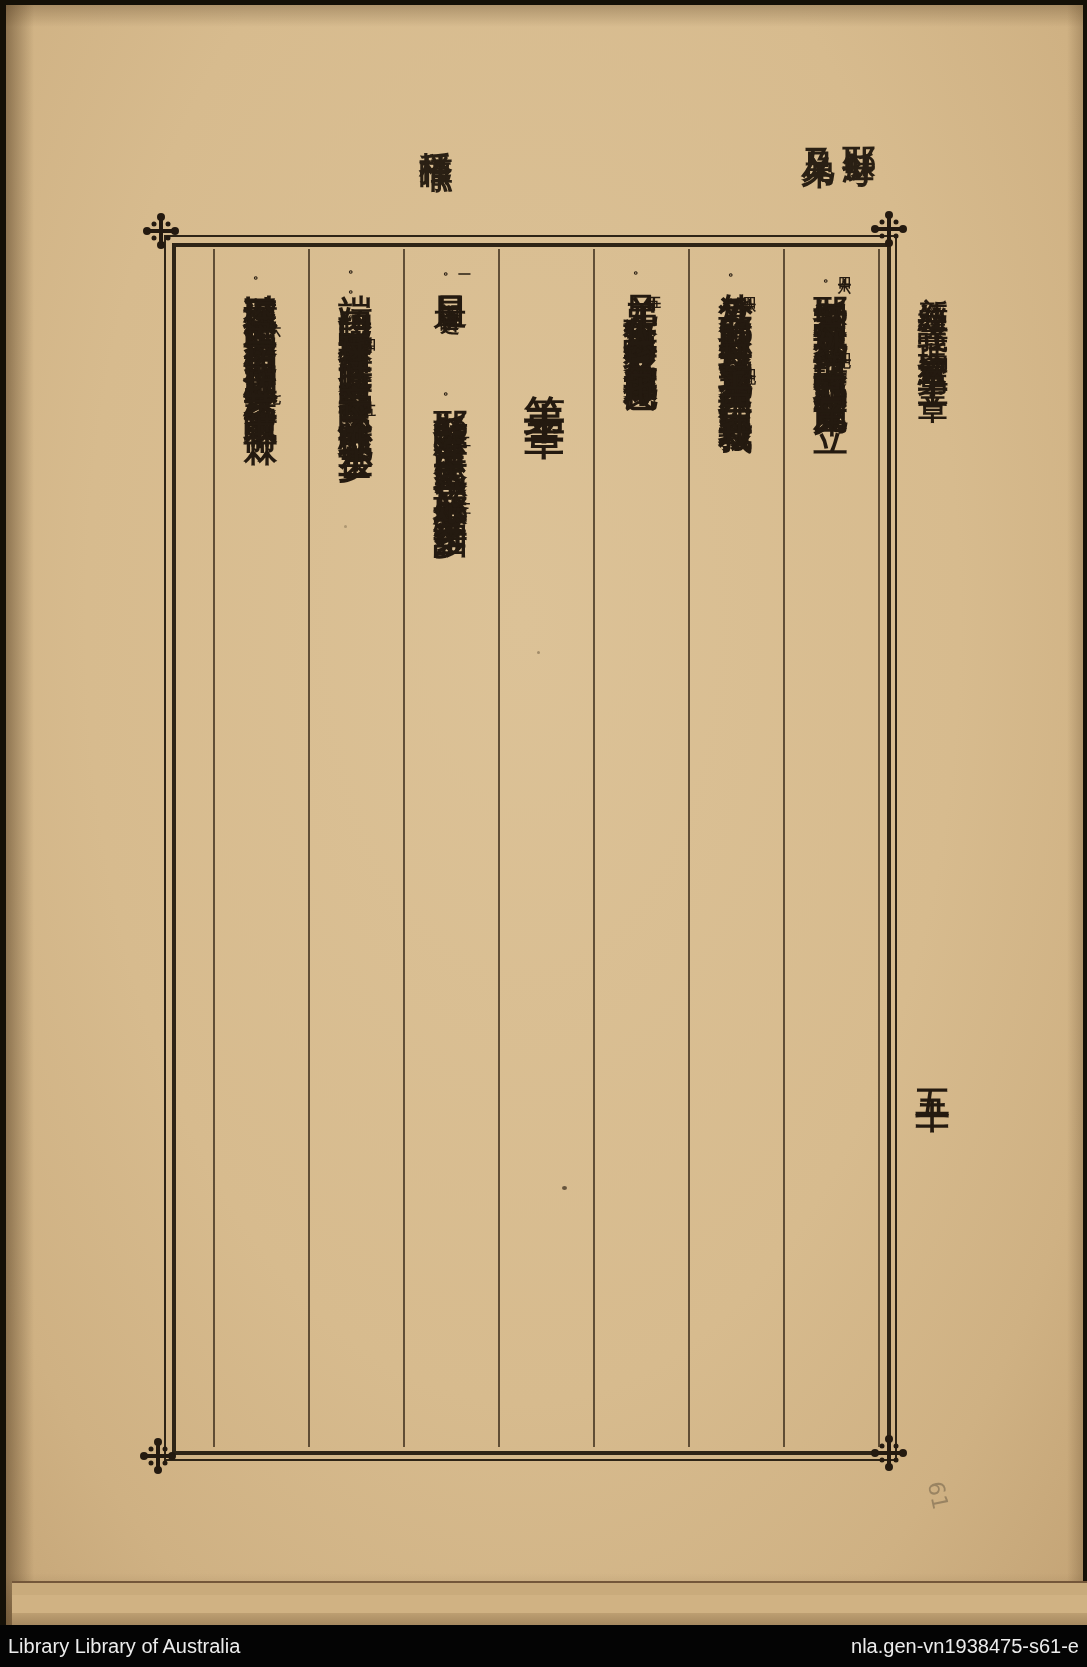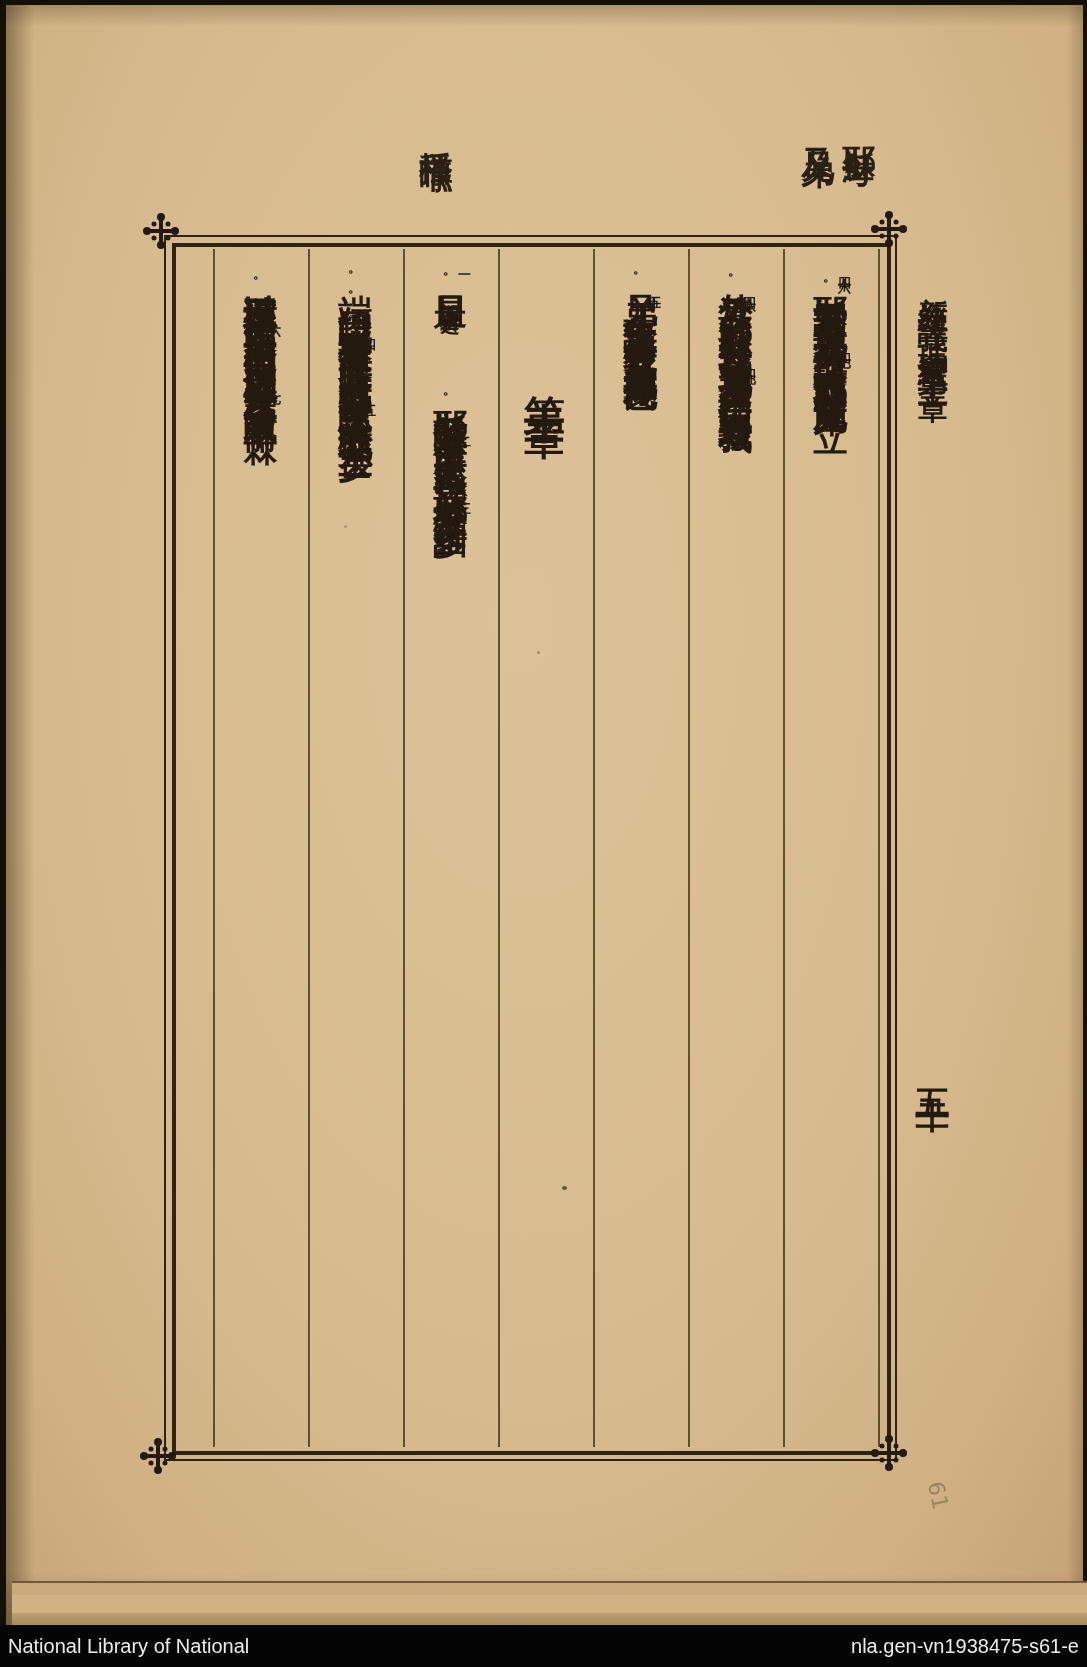--- a/index.html
+++ b/index.html
@@ -165,16 +165,16 @@
 
     <div class="speck sp1"></div>
     <div class="speck sp2"></div>
     <div class="speck sp3"></div>
     <div class="edge1"></div>
     <div class="edge2"></div>
     <div class="edge3"></div>
   </div>
 
   <div class="footer">
-    <span>National Library of National</span>
+    <span>Library Library of Australia</span>
     <span>nla.gen-vn1938475-s61-e</span>
   </div>
 </div>
 
 </body></html>

